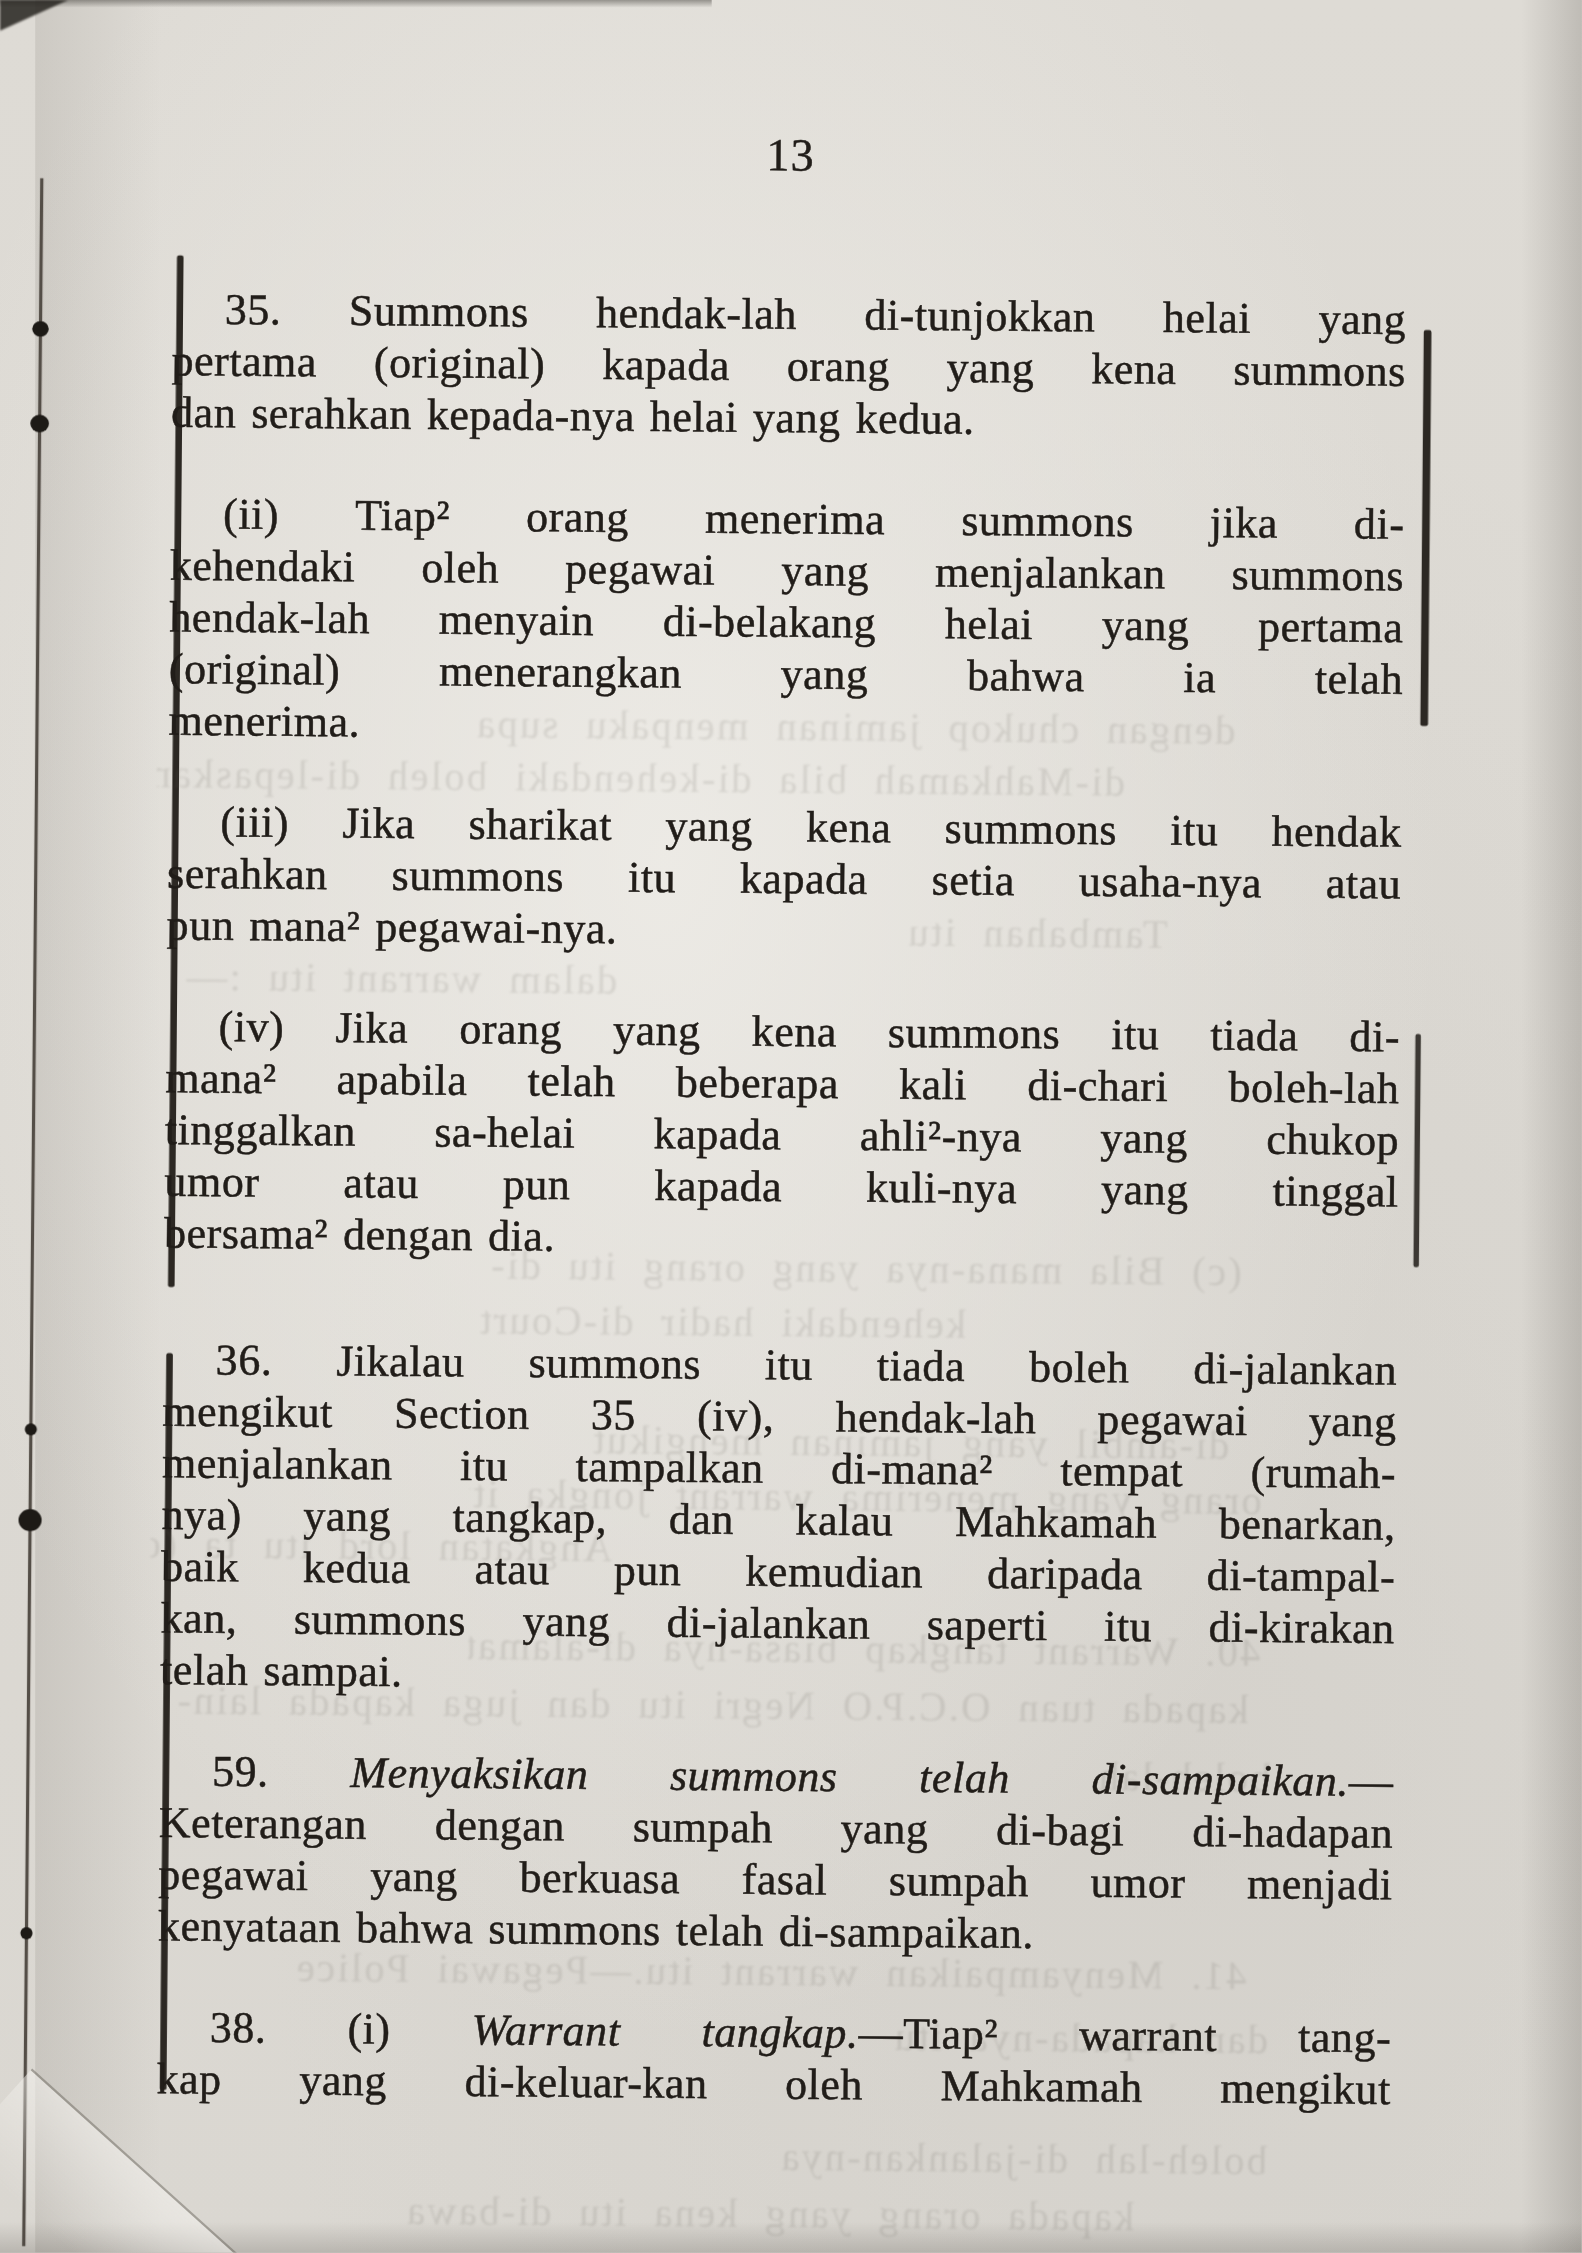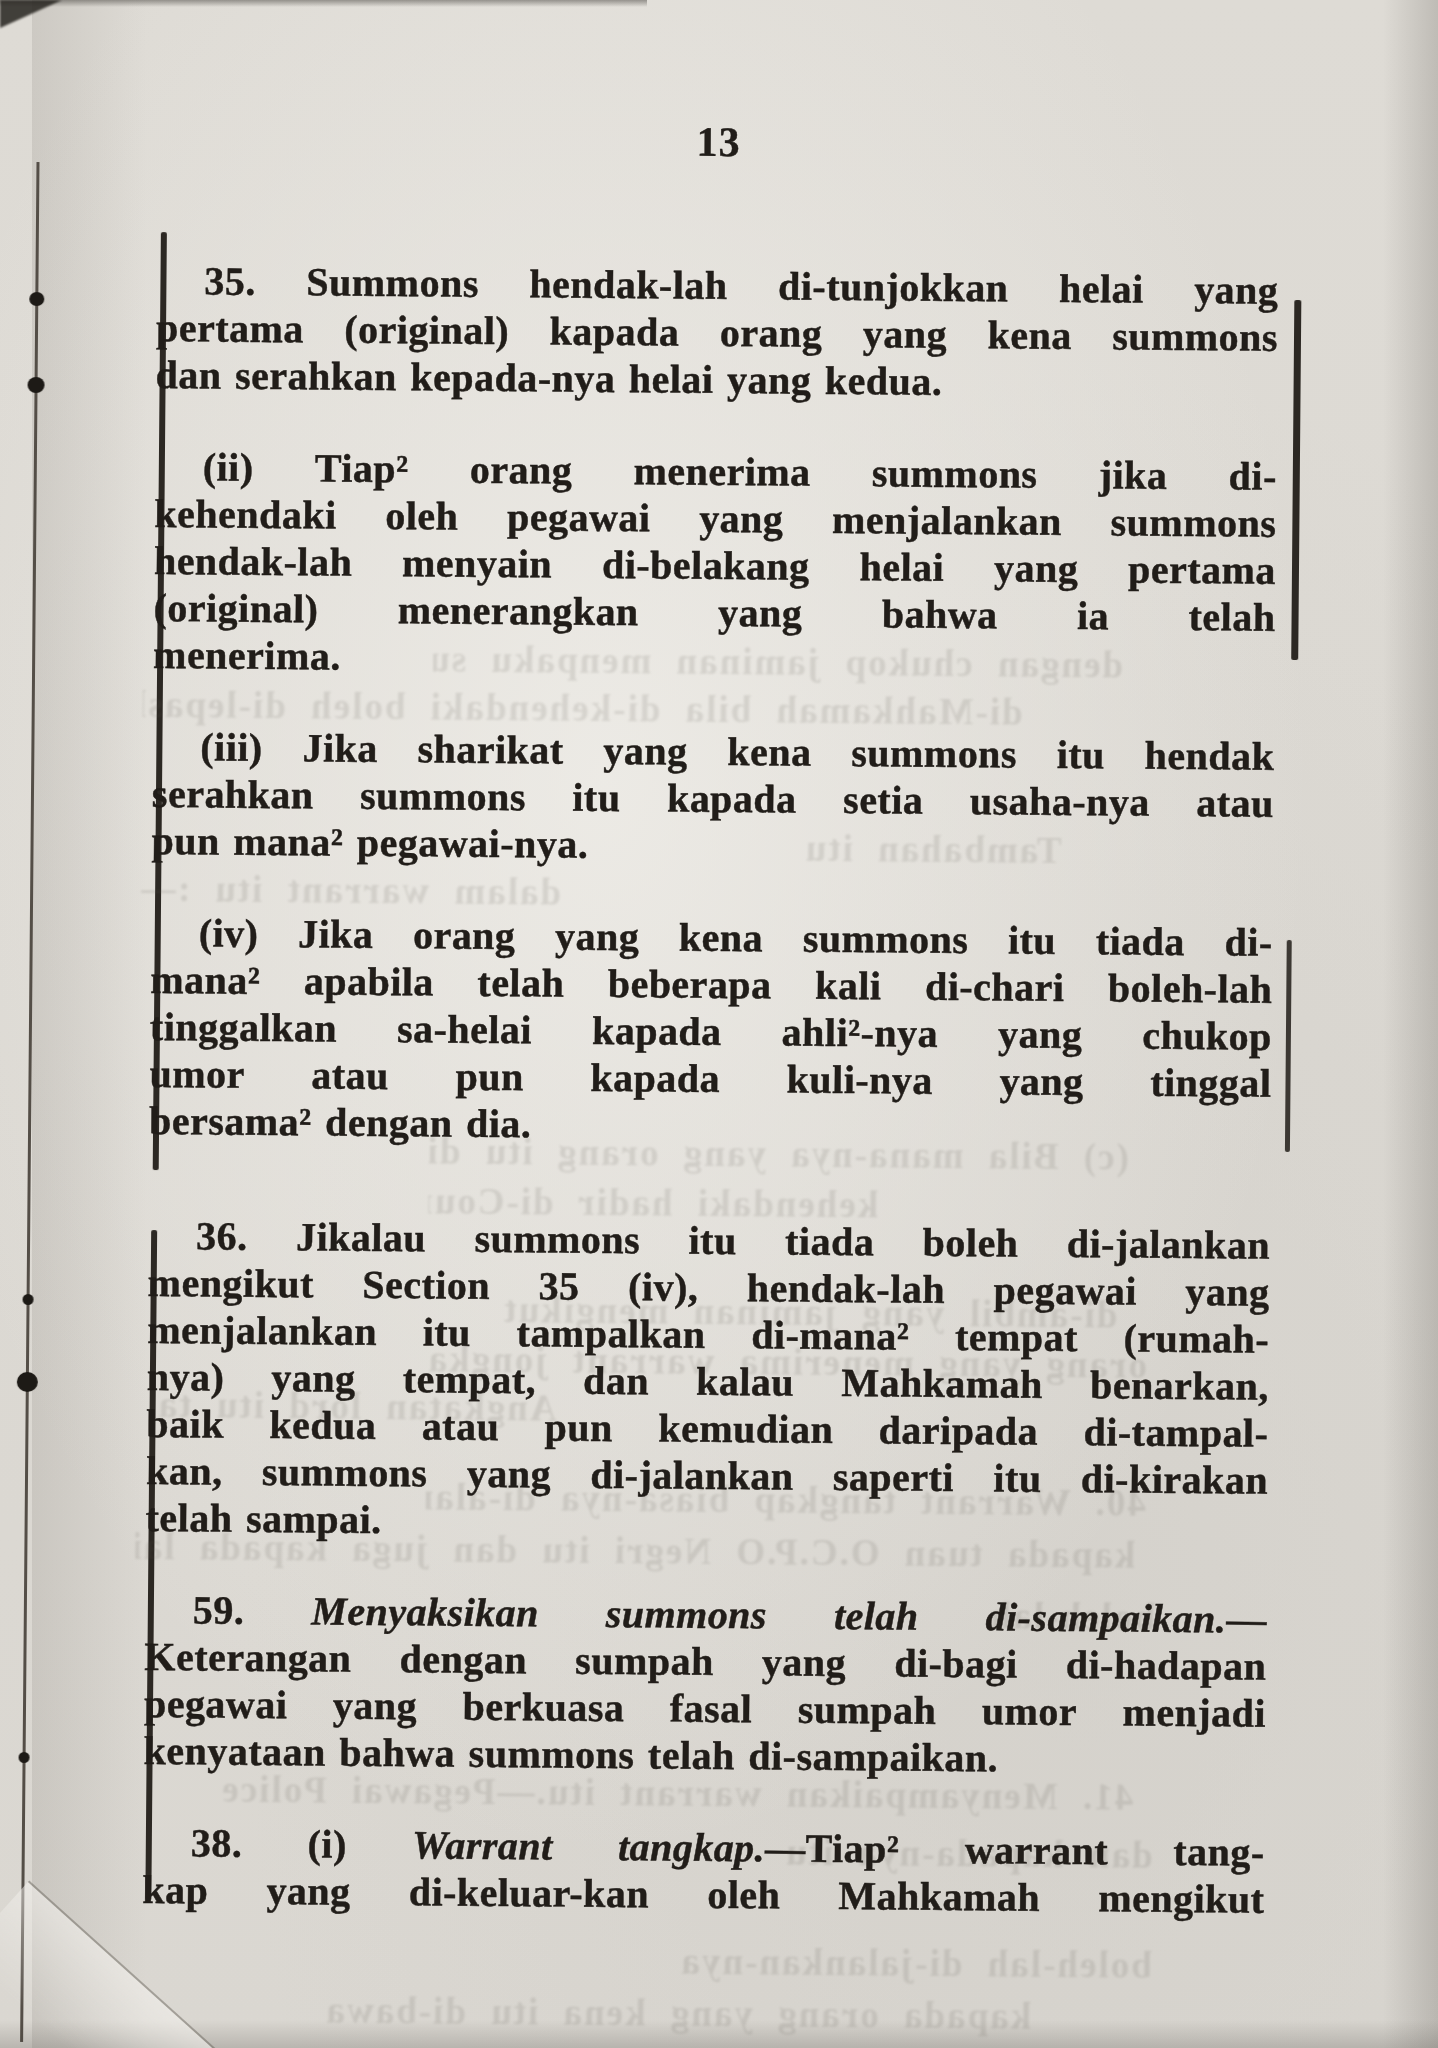--- a/index.html
+++ b/index.html
@@ -3,21 +3,20 @@
 <meta charset="utf-8">
 <style>
   html,body{margin:0;padding:0;background:#b9b6b0;}
   .page{
     position:relative;width:1438px;height:2048px;overflow:hidden;
     font-family:"Liberation Serif","DejaVu Serif",serif;color:#211d19;
     background:
       radial-gradient(ellipse at 42% 38%, rgba(238,236,231,.9) 0%, rgba(238,236,231,0) 60%),
       radial-gradient(ellipse at 75% 80%, rgba(208,205,199,.55) 0%, rgba(208,205,199,0) 55%),
       linear-gradient(#dedbd5,#dad7d1);
-    font-weight: bold;
   }
   .rot{position:absolute;inset:0;transform:rotate(0.5deg);transform-origin:719px 1024px;}
   .page-number{position:absolute;top:118px;left:150px;width:1122px;text-align:center;
     font-size:42px;letter-spacing:1px;-webkit-text-stroke:.4px #211d19;}
   .text-block{position:absolute;left:150px;top:262px;width:1122px;font-size:40px;line-height:47px;
     letter-spacing:.012em;-webkit-text-stroke:.45px #211d19;}
   .paragraph{margin-top:45px;}
   .paragraph:first-child{margin-top:0;}
   .paragraph.m-lg{margin-top:68px;}
   .line{display:flex;column-gap:.34em;white-space:nowrap;}
@@ -247,21 +246,21 @@
             <span class="w">menjalankan</span>
             <span class="w">itu</span>
             <span class="w">tampalkan</span>
             <span class="w">di-mana²</span>
             <span class="w">tempat</span>
             <span class="w">(rumah-</span>
           </div>
           <div class="line j">
             <span class="w">nya)</span>
             <span class="w">yang</span>
-            <span class="w">tempat,</span>
+            <span class="w">tangkap,</span>
             <span class="w">dan</span>
             <span class="w">kalau</span>
             <span class="w">Mahkamah</span>
             <span class="w">benarkan,</span>
           </div>
           <div class="line j">
             <span class="w">baik</span>
             <span class="w">kedua</span>
             <span class="w">atau</span>
             <span class="w">pun</span>

